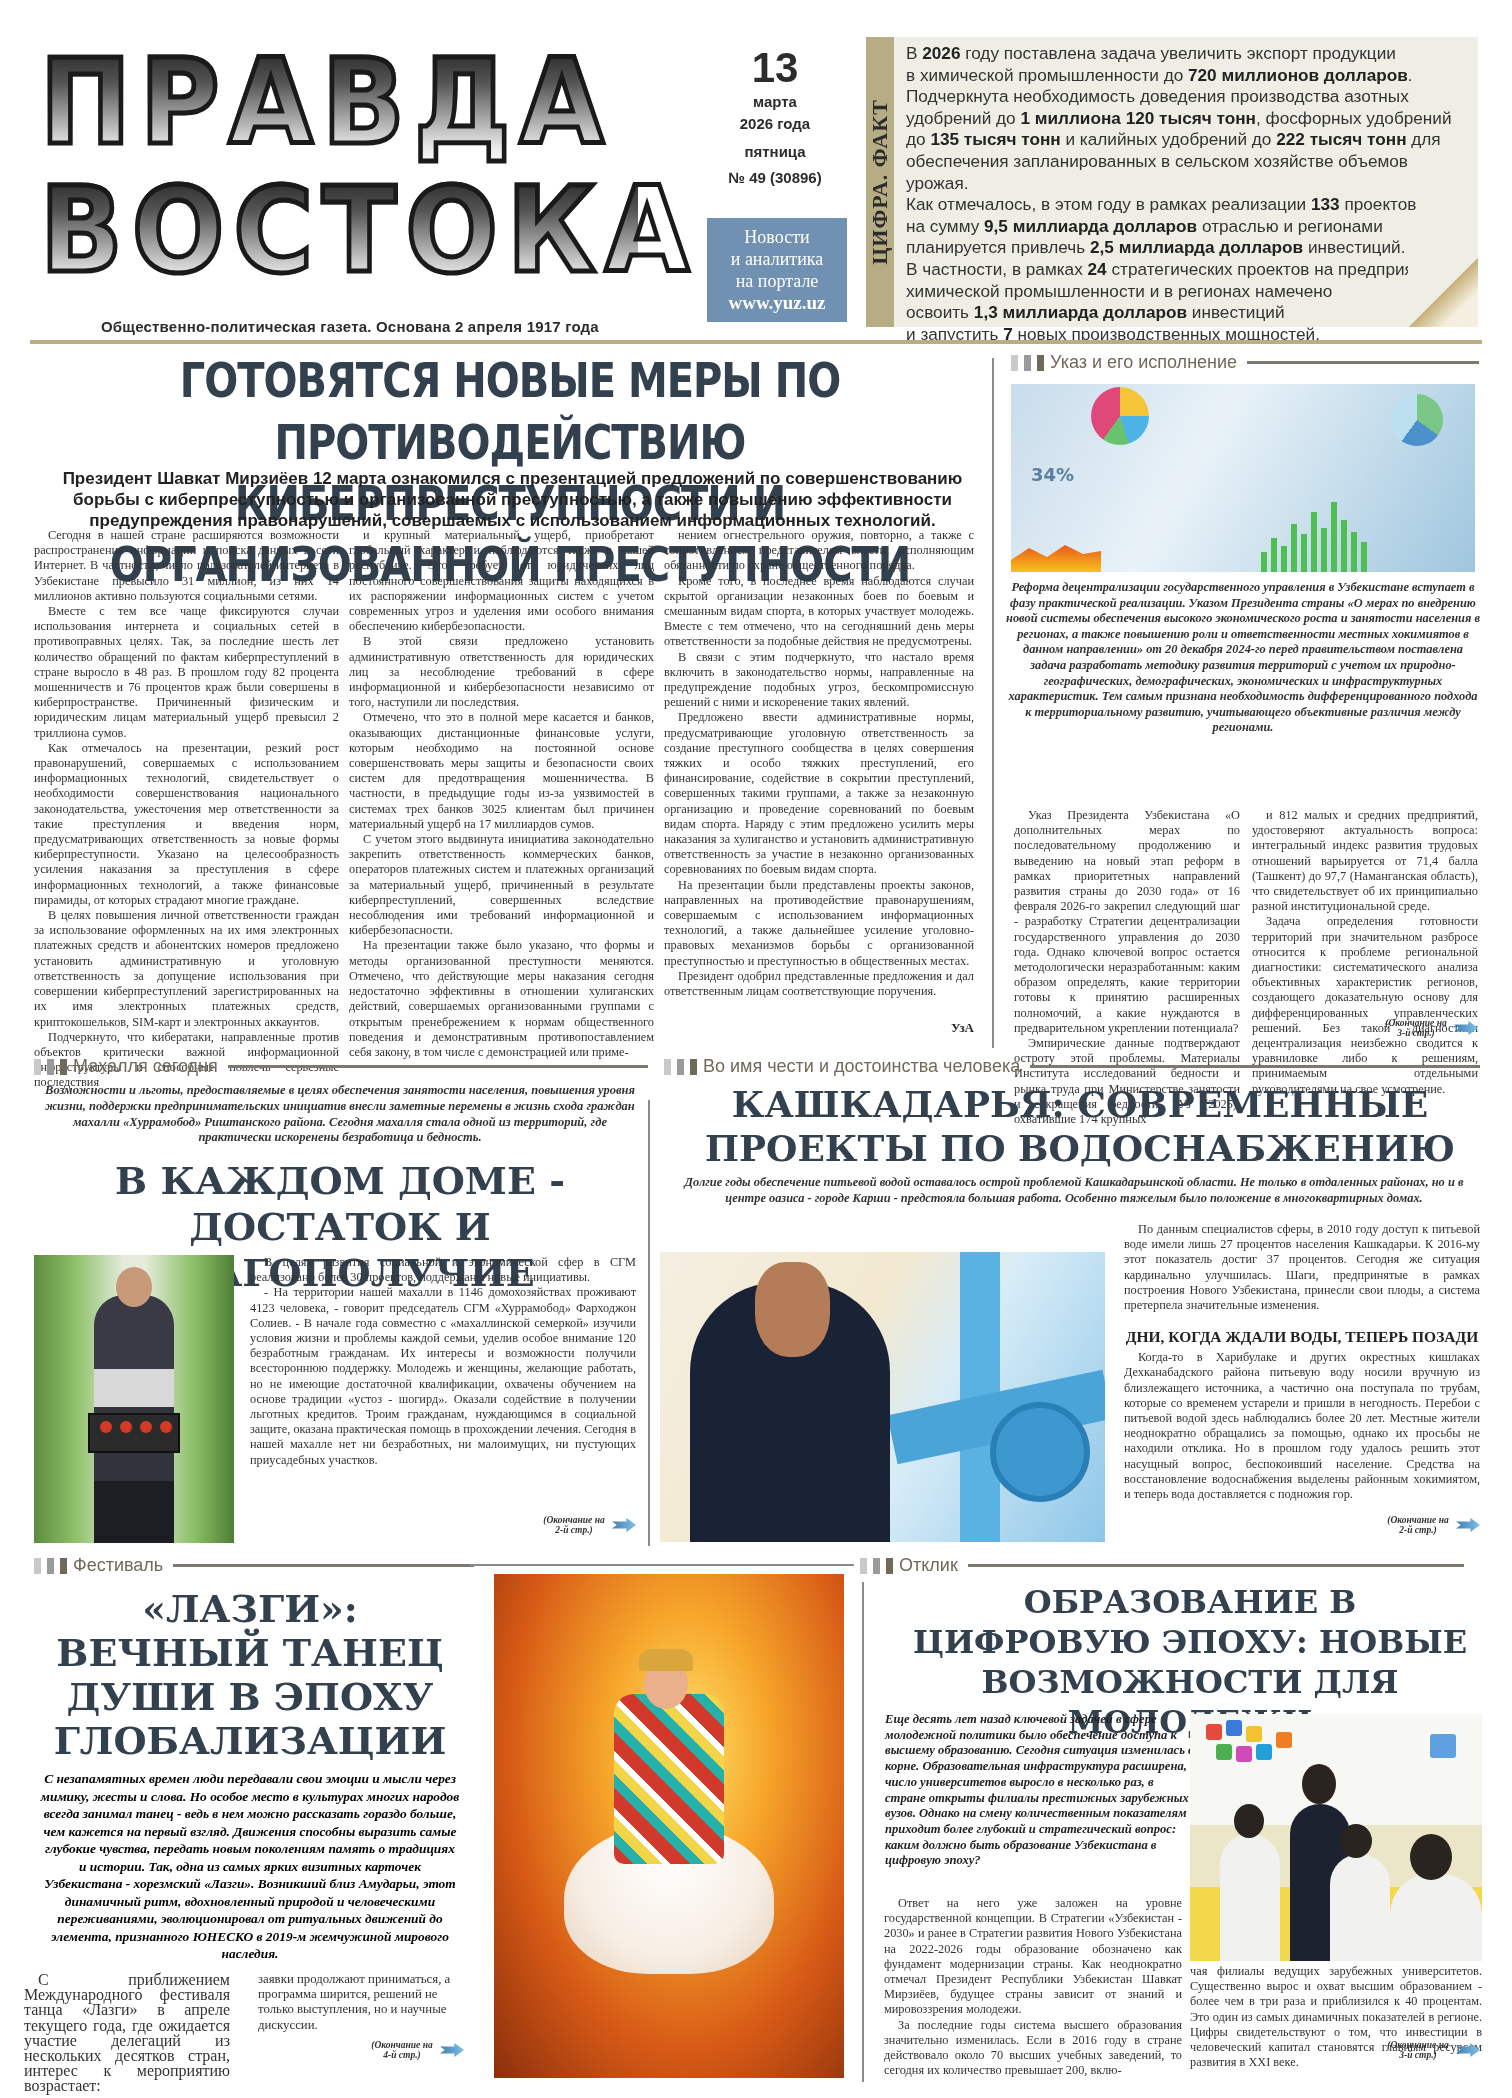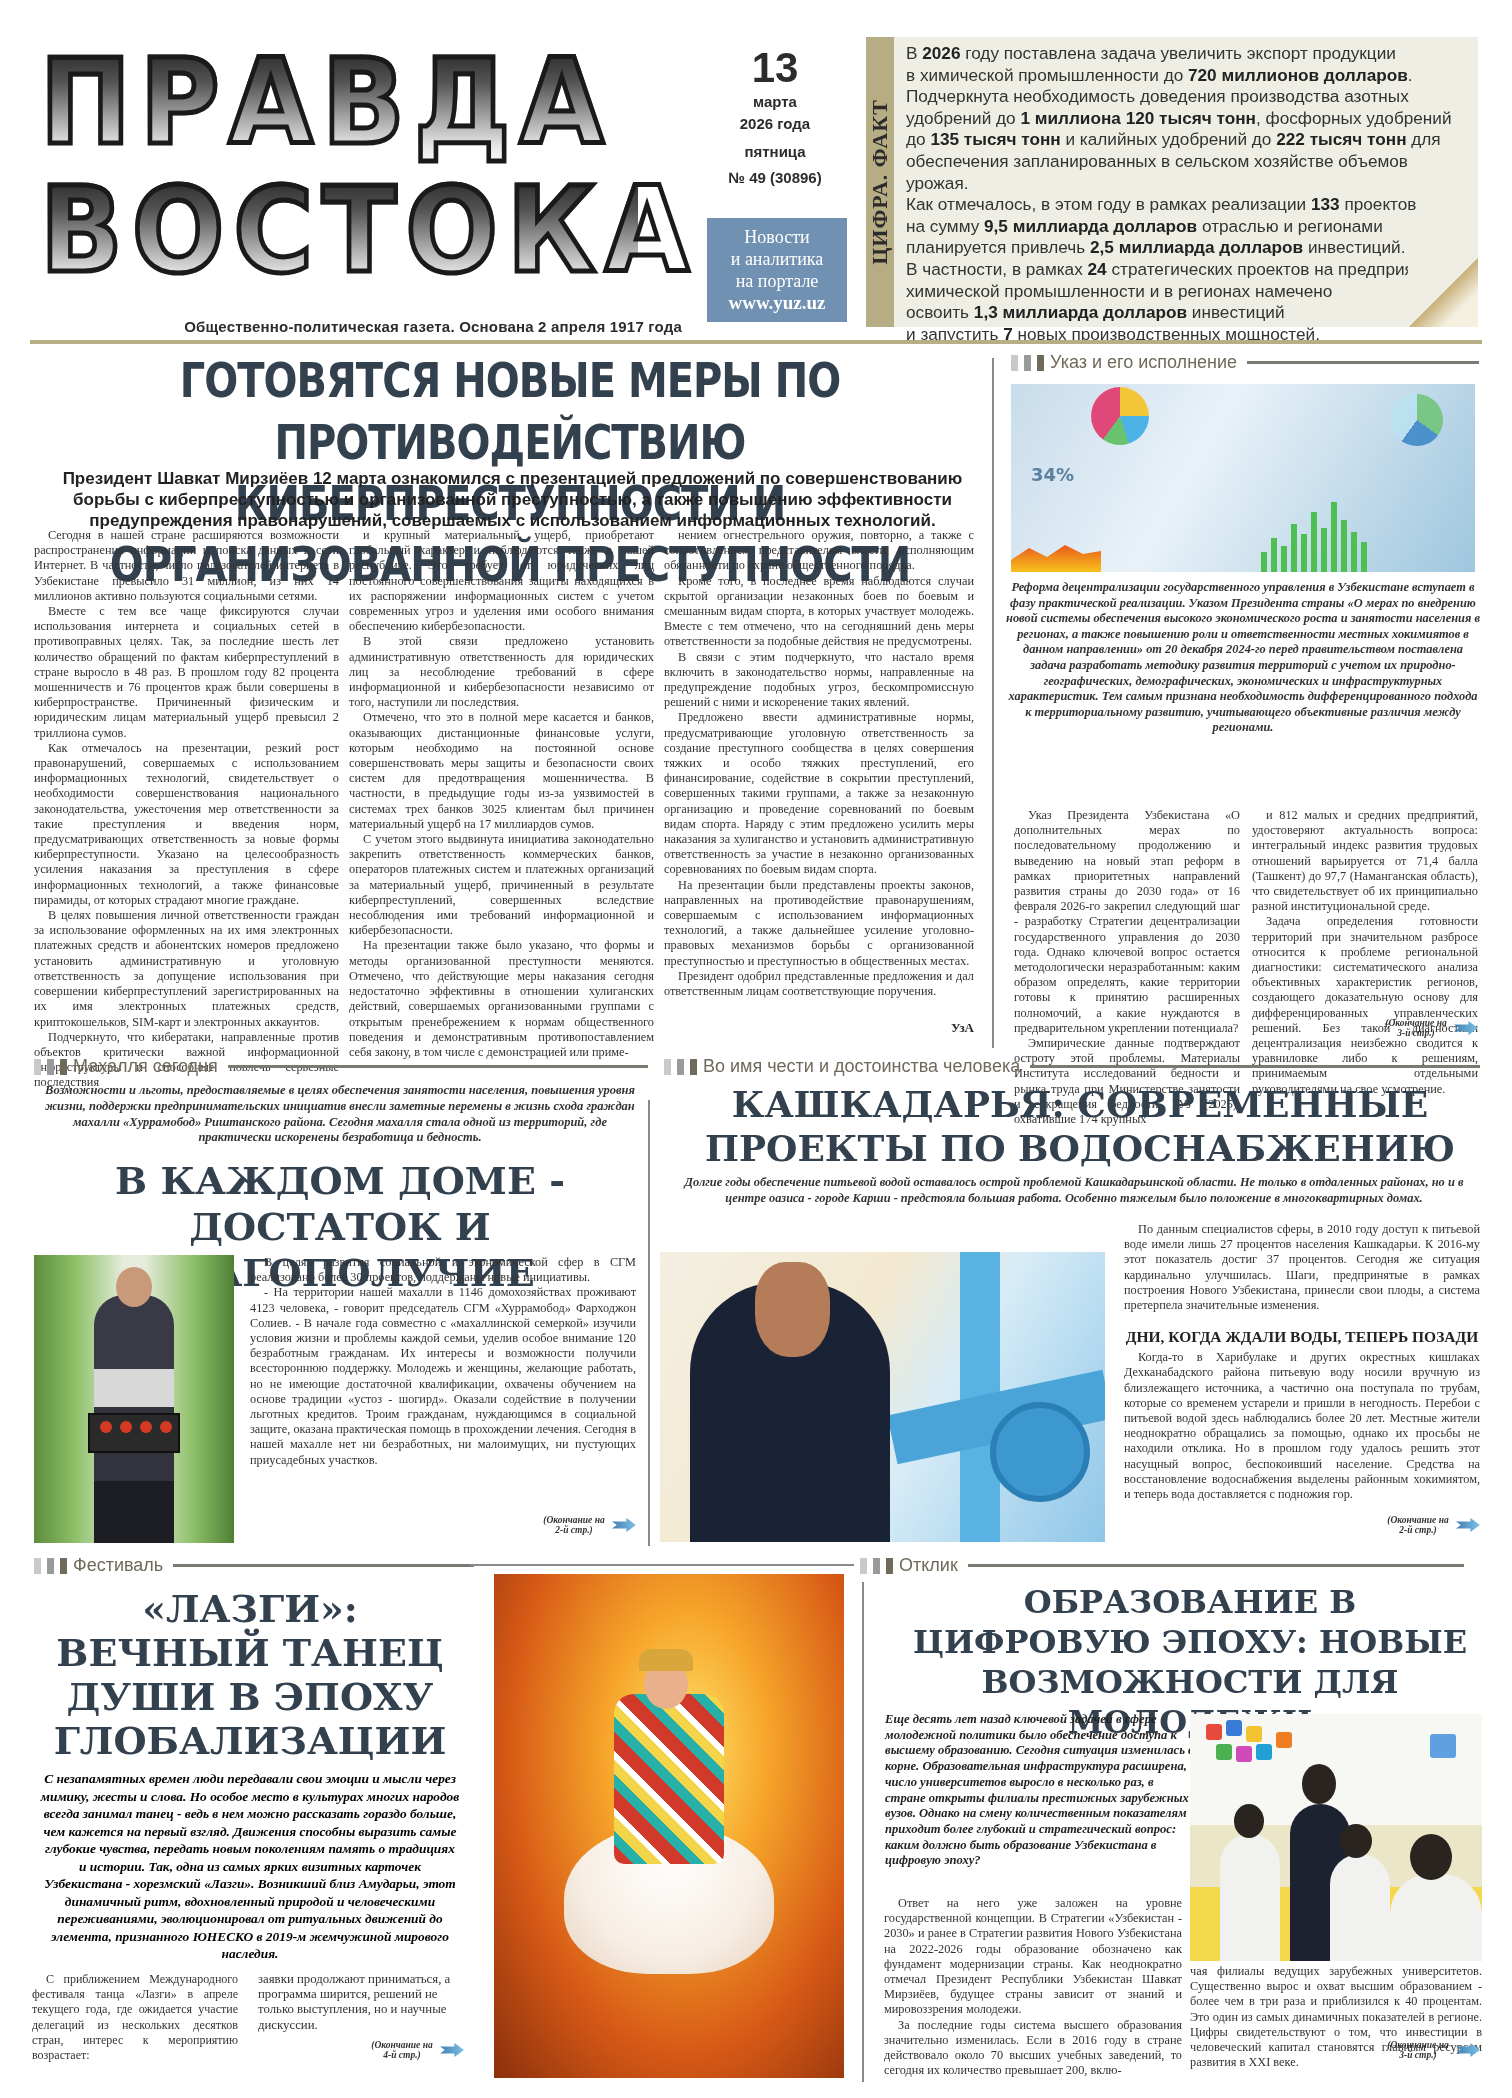--- a/index.html
+++ b/index.html
@@ -5,21 +5,21 @@
   * { box-sizing: border-box; margin: 0; padding: 0; }
   html, body { width: 1512px; height: 2098px; background: #ffffff; overflow: hidden; }
   body { position: relative; font-family: "Liberation Serif", serif; color: #2c2c2c; }
   .abs { position: absolute; }
 
   
   .masthead-title { left: 40px; top: 38px; width: 650px; height: 270px; }
   .masthead-title .line { font-family: "DejaVu Sans", sans-serif; font-weight: bold; font-size: 118px; letter-spacing: 10px; line-height: 128px; color: #fff;
       -webkit-text-stroke: 5px #1a1a1a; paint-order: stroke fill;
       background: linear-gradient(#1a1a1a 0%, #555 35%, #e8e8e8 85%, #ffffff 100%); -webkit-background-clip: text; background-clip: text; color: transparent; transform: scaleX(0.92); transform-origin: left; }
-  .masthead-sub { left: 82px; top: 318px; width: 600px; font-size: 15px; font-weight: bold; font-family: "Liberation Sans Narrow","Liberation Sans", sans-serif; letter-spacing: 0.2px; text-align: right; }
+  .masthead-sub { left: 101px; top: 318px; width: 600px; font-size: 15px; font-weight: bold; font-family: "Liberation Sans Narrow","Liberation Sans", sans-serif; letter-spacing: 0.2px; }
   .date-box { left: 700px; top: 45px; width: 150px; text-align: center; font-family: "Liberation Sans", sans-serif; }
   .date-day { font-size: 42px; font-weight: bold; line-height: 46px; }
   .date-line { font-size: 15px; font-weight: bold; line-height: 22px; }
   .date-num { margin-top: 6px; font-size: 15px; font-weight: bold; }
   .portal-box { left: 707px; top: 218px; width: 140px; height: 104px; background: #7191b3; color: #fff; text-align: center; padding-top: 8px; font-size: 18px; line-height: 22px; }
   .portal-box .url { font-weight: bold; font-size: 19px; }
 
   .fact-box { left: 866px; top: 37px; width: 612px; height: 290px; background: #efeee5; }
   .fact-side { position: absolute; left: 0; top: 0; width: 28px; height: 100%; background: #b6ad85; }
   .fact-side span { position: absolute; left: 50%; top: 50%; transform: translate(-50%, -50%) rotate(-90deg); white-space: nowrap; font-size: 22px; font-weight: bold; color: #2c2c2c; letter-spacing: 1px; }
@@ -283,21 +283,21 @@
   <i class="sq" style="background:#c9c9c9"></i>
   <i class="sq" style="background:#9a9a9a"></i>
   <i class="sq" style="background:#6f6a5a"></i>
   <span>Фестиваль</span>
   <span class="line"></span>
 </div>
 <div class="abs hrule" style="left:470px; top:1564px; width:384px;"></div>
 <div class="abs lazgi-title">«ЛАЗГИ»: ВЕЧНЫЙ ТАНЕЦ ДУШИ В ЭПОХУ ГЛОБАЛИЗАЦИИ</div>
 <div class="abs lazgi-lead">С незапамятных времен люди передавали свои эмоции и мысли через мимику, жесты и слова. Но особое место в культурах многих народов всегда занимал танец - ведь в нем можно рассказать гораздо больше, чем кажется на первый взгляд. Движения способны выразить самые глубокие чувства, передать новым поколениям память о традициях и истории. Так, одна из самых ярких визитных карточек Узбекистана - хорезмский «Лазги». Возникший близ Амударьи, этот динамичный ритм, вдохновленный природой и человеческими переживаниями, эволюционировал от ритуальных движений до элемента, признанного ЮНЕСКО в 2019-м жемчужиной мирового наследия.</div>
 
-<div class="col cols" style="left:32px; top:1972px; width:206px; font-size:12px; line-height:15.2px;">
+<div class="col cols" style="left:24px; top:1972px; width:206px; font-size:16px; line-height:15.2px;">
   <p>С приближением Международного фестиваля танца «Лазги» в апреле текущего года, где ожидается участие делегаций из нескольких десятков стран, интерес к мероприятию возрастает:</p>
 </div>
 <div class="col cols" style="left:258px; top:1972px; width:206px; font-size:12.8px; line-height:15.2px; text-align:left;">
   <p style="text-indent:0">заявки продолжают приниматься, а программа ширится, решений не только выступления, но и научные дискуссии.</p>
 </div>
 <div class="abs cont" style="left:350px; top:2040px; width:114px;">
   <span style="width:68px">(Окончание на 4-й стр.)</span>
   <i class="arr"></i>
 </div>
 

